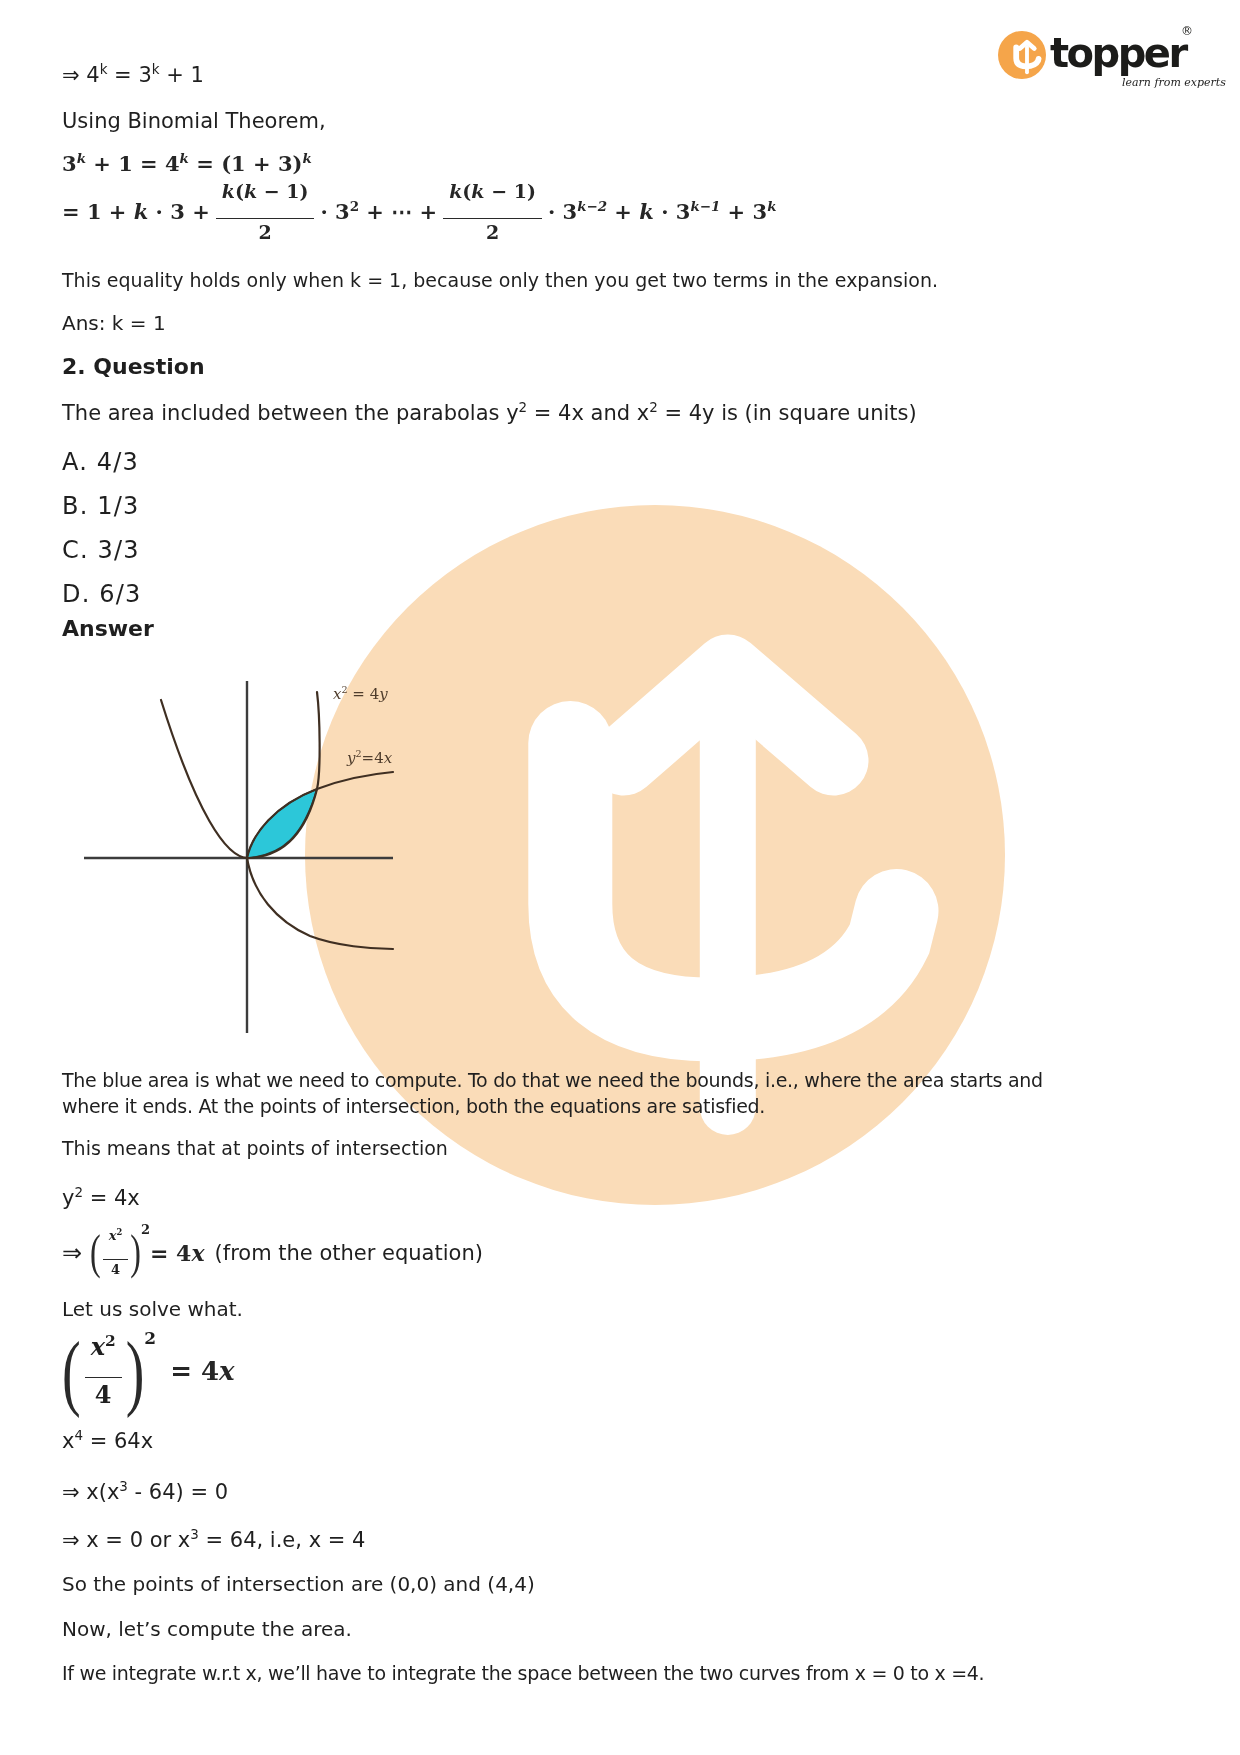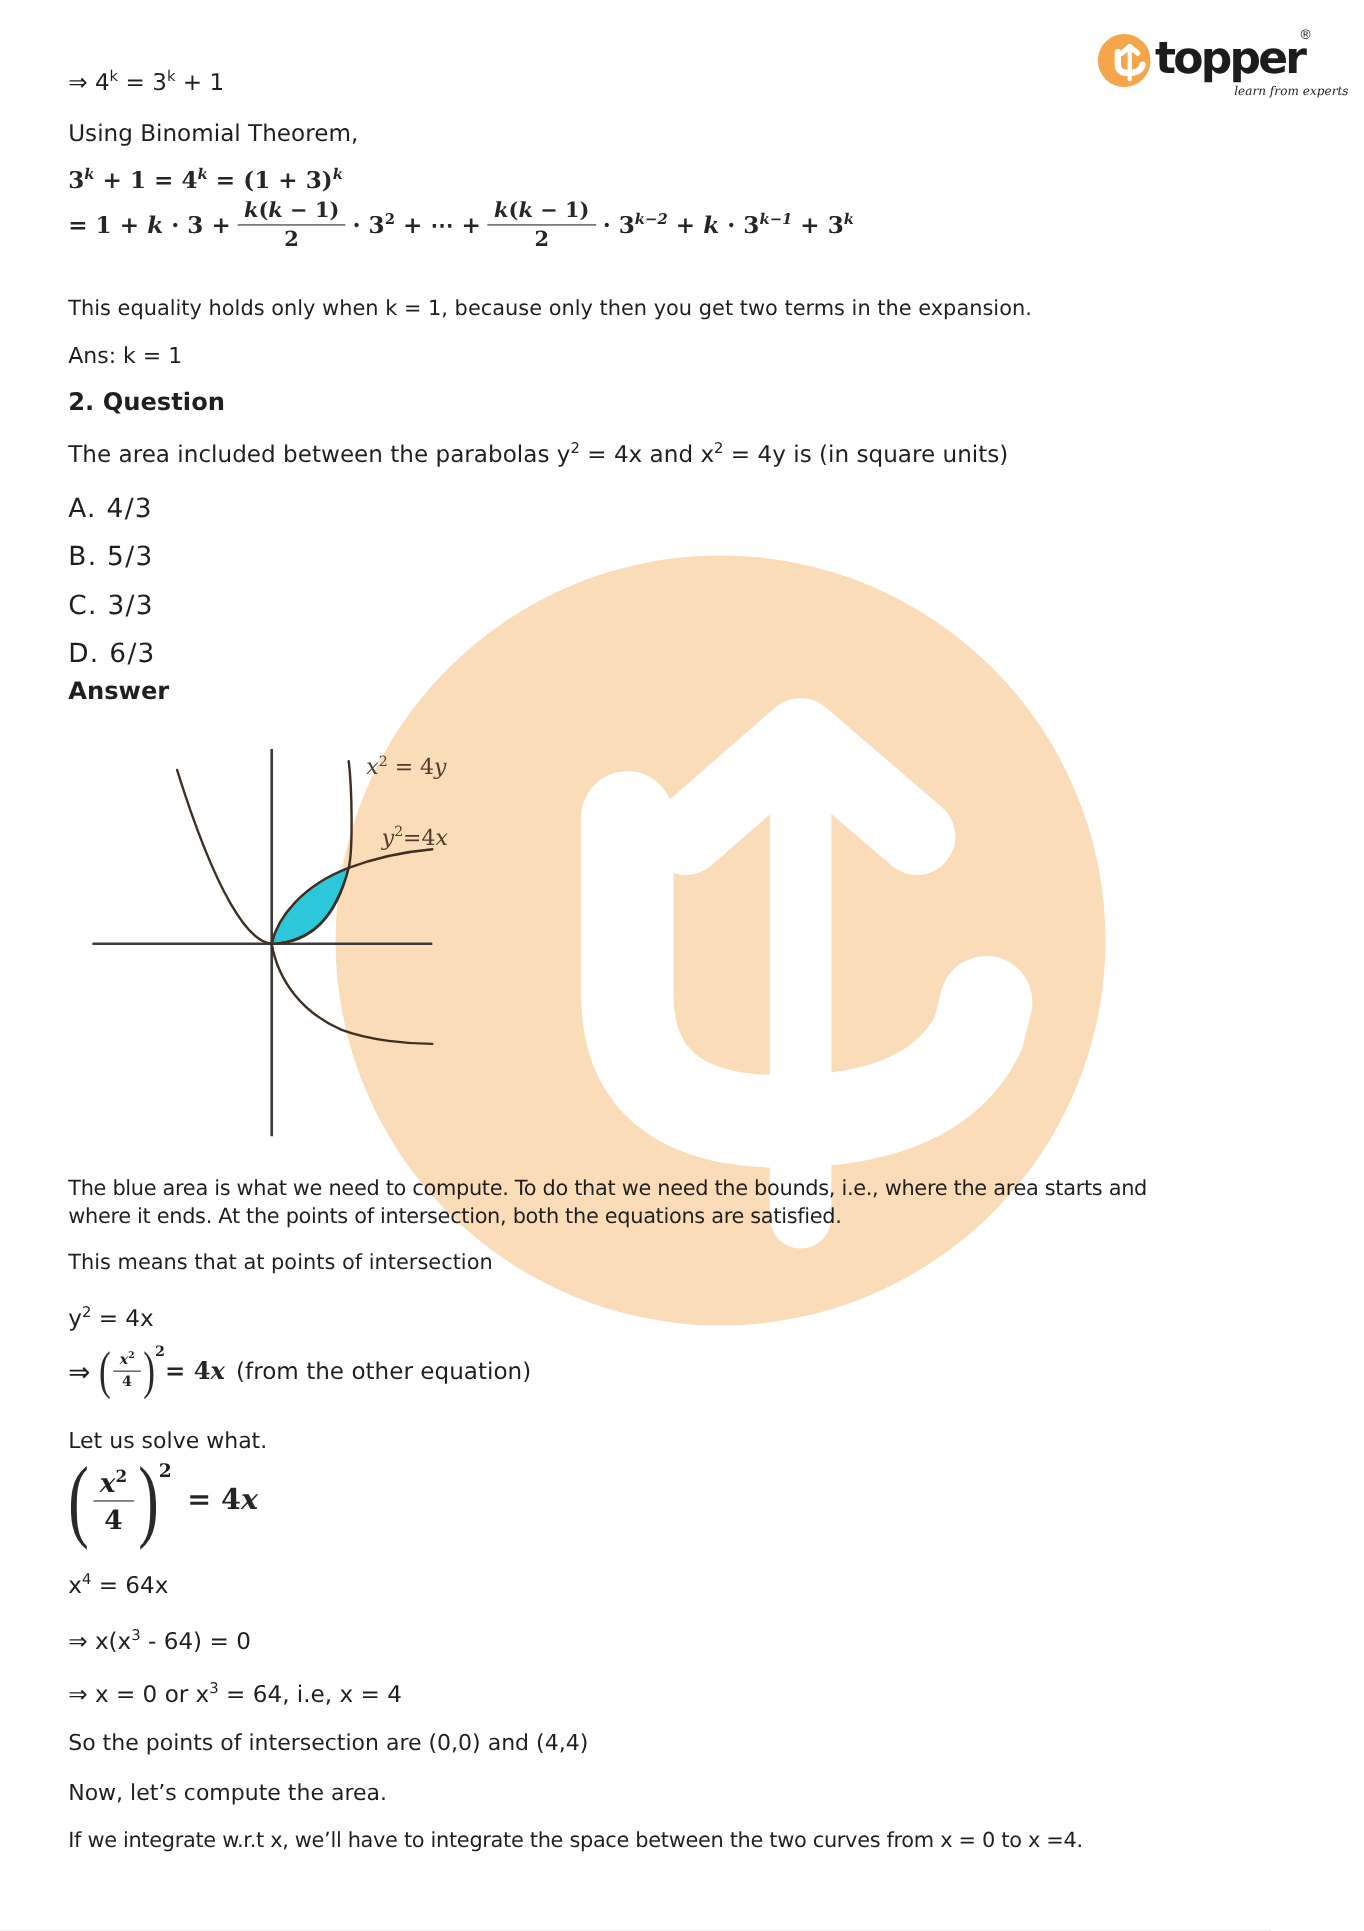--- a/index.html
+++ b/index.html
@@ -6,42 +6,42 @@
   .page{position:relative;width:1240px;height:1755px;background:#ffffff;overflow:hidden;
         font-family:"DejaVu Sans","Liberation Sans",sans-serif;color:#1f1f1f;}
   .layer{position:absolute;left:0;top:0;z-index:1;}
   .txt{position:absolute;left:62px;z-index:2;}
   sup{font-size:64%;line-height:0;}
   .m{font-family:"DejaVu Serif","Liberation Serif",serif;font-weight:600;color:#262626;}
   .m i{font-style:italic;font-weight:600;}
   .row{display:flex;align-items:center;}
   .frac{display:inline-flex;flex-direction:column;align-items:center;margin:0 6px;
         font-family:"DejaVu Serif","Liberation Serif",serif;font-weight:600;}
-  .frac .num{padding:0 6px 2px 6px;border-bottom:1.6px solid #2a2a2a;}
+  .frac .num{padding:0 6px 16px 6px;border-bottom:1.6px solid #2a2a2a;}
   .frac .den{padding-top:2px;}
   .bp{display:inline-block;transform:scaleY(1.5);transform-origin:center;
       font-family:"Liberation Serif",serif;font-weight:400;color:#2a2a2a;}
   .outersup{font-family:"DejaVu Serif",serif;font-weight:600;align-self:flex-start;}
   
   .s21{font-size:21px;line-height:26px;}
   .s19{font-size:19px;line-height:25.5px;}
   .s20{font-size:20px;line-height:26px;}
   .heading{font-size:22px;font-weight:bold;}
   .option{font-size:24px;letter-spacing:1.2px;}
   .tight{letter-spacing:-0.3px;}
   
   .brand-text{position:absolute;left:1050px;top:30px;z-index:3;font-weight:bold;font-size:40px;
               letter-spacing:-2.5px;color:#1c1c1a;}
   .brand-reg{position:absolute;left:1181px;top:24px;z-index:3;font-size:12px;color:#1c1c1a;}
   .brand-tagline{position:absolute;left:1122px;top:76px;z-index:3;font-family:"DejaVu Serif",serif;
                  font-style:italic;font-size:11px;color:#222;text-align:center;}
   .logo-svg{position:absolute;left:998px;top:31px;z-index:3;}
   .logo-mark{color:var(--logo_orange,#f5a54a);}
   .wm-mark{color:var(--watermark,#fadcb8);}
-  .fig-label{position:absolute;z-index:2;font-family:"DejaVu Serif",serif;font-size:20px;color:#4f3d2c;}
+  .fig-label{position:absolute;z-index:2;font-family:"DejaVu Serif",serif;font-size:15px;color:#4f3d2c;}
   .lens{fill:var(--cyan,#2cc7d9);stroke:#24403c;stroke-width:1.4;}
   .curve{fill:none;stroke:#3f2f22;stroke-width:2.2;stroke-linecap:round;}
   .axis{stroke:#3c3c3c;stroke-width:2.4;}
 </style>
 </head>
 <body>
 
 <div class="page">
 
   <svg class="layer" width="1240" height="1755" viewBox="0 0 1240 1755">
@@ -92,21 +92,21 @@
     </span>
     <span> · 3<sup><i>k−2</i></sup> + <i>k</i> · 3<sup><i>k−1</i></sup> + 3<sup><i>k</i></sup></span>
   </div>
 
   <div class="txt s19" style="top:268px">This equality holds only when k = 1, because only then you get two terms in the expansion.</div>
   <div class="txt s20" style="top:310px">Ans: k = 1</div>
 
   <div class="txt heading" style="top:354px">2. Question</div>
   <div class="txt s21" style="top:400px">The area included between the parabolas y<sup>2</sup> = 4x and x<sup>2</sup> = 4y is (in square units)</div>
   <div class="txt option" style="top:448px">A. 4/3</div>
-  <div class="txt option" style="top:492px">B. 5/3</div>
+  <div class="txt option" style="top:492px">B. 1/3</div>
   <div class="txt option" style="top:536px">C. 3/3</div>
   <div class="txt option" style="top:580px">D. 6/3</div>
   <div class="txt heading" style="top:616px">Answer</div>
 
   <div class="fig-label" style="left:333px;top:685px"><i>x</i><sup>2</sup> = 4<i>y</i></div>
   <div class="fig-label" style="left:347px;top:749px"><i>y</i><sup>2</sup>=4<i>x</i></div>
 
   <div class="txt s19 tight" style="top:1068px">
     <span>The blue area is what we need to compute. To do that we need the bounds, i.e., where the area starts and</span><br>
     <span>where it ends. At the points of intersection, both the equations are satisfied.</span>

